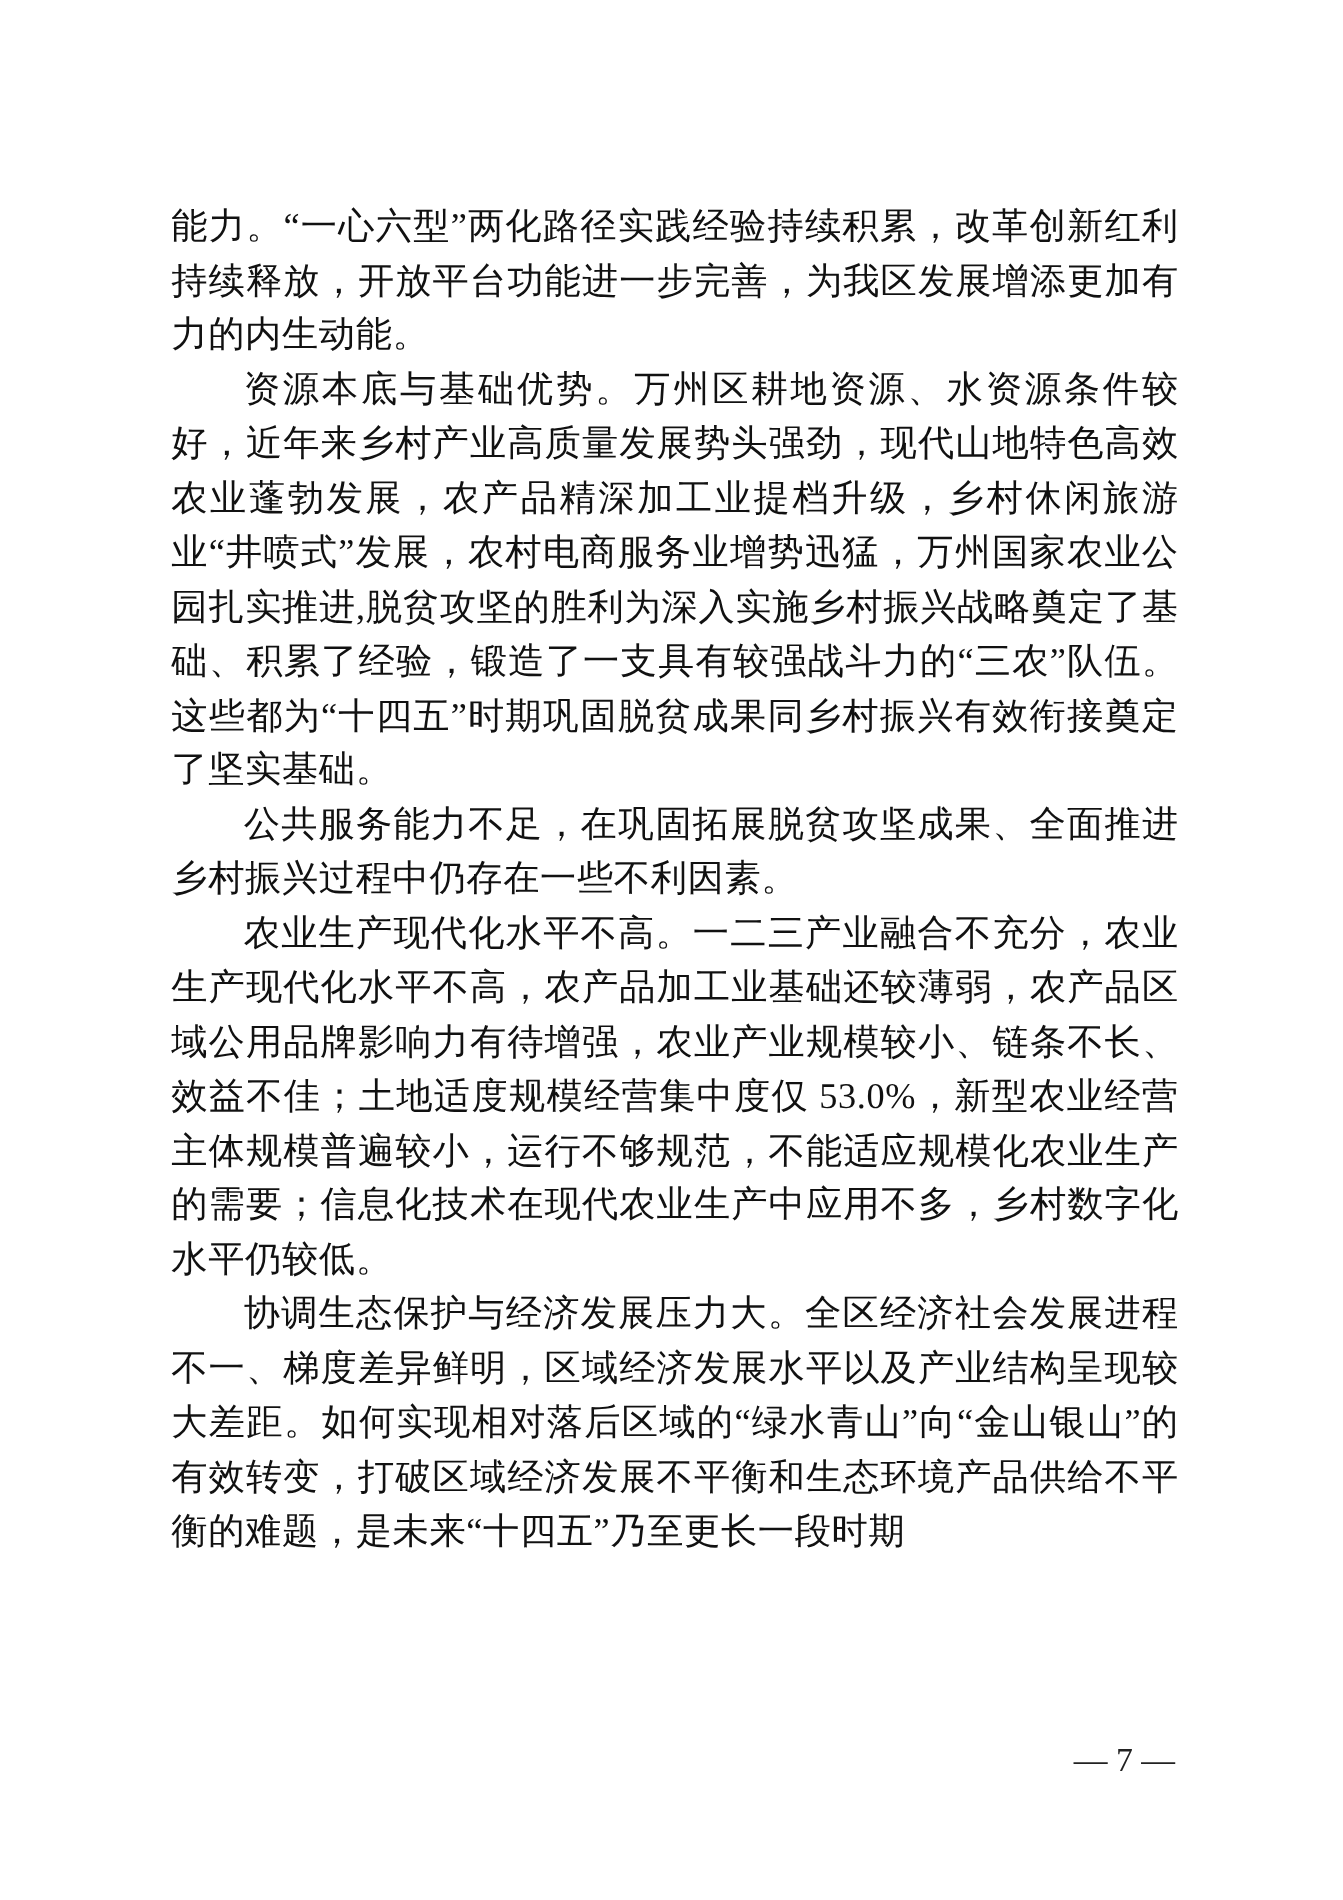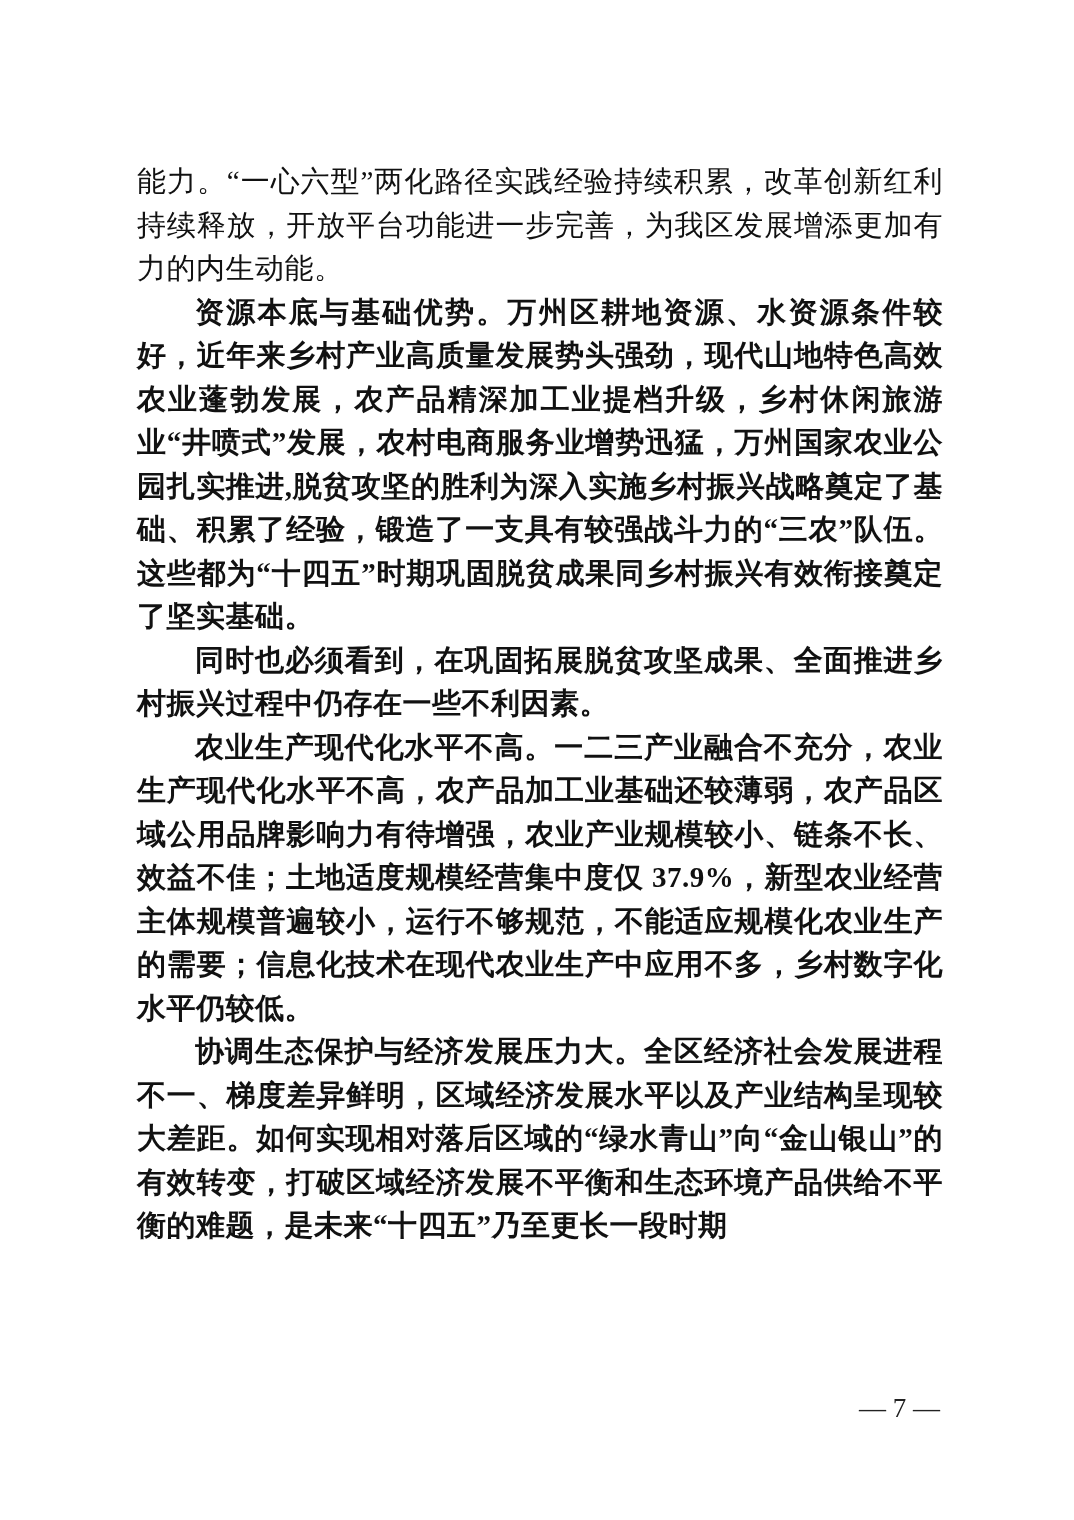--- a/index.html
+++ b/index.html
@@ -27,21 +27,20 @@
     margin: 0;
     font-size: 29px;
     line-height: 43.5px;
     letter-spacing: 0.5px;
     text-align: justify;
     text-justify: inter-character;
     word-break: break-all;
   }
   .content p.indented {
     text-indent: 2em;
-    font-weight: bold;
   }
   .content p.no-indent {
     text-indent: 0;
   }
   .footer {
     position: absolute;
     top: 1392px;
     right: 134px;
     font-size: 27px;
     line-height: 32px;
@@ -49,18 +48,18 @@
     text-align: right;
   }
 </style>
 </head>
 <body>
 
 <div class="page">
   <div class="content">
     <p class="no-indent">能力。“一心六型”两化路径实践经验持续积累，改革创新红利持续释放，开放平台功能进一步完善，为我区发展增添更加有力的内生动能。</p>
     <p class="indented">资源本底与基础优势。万州区耕地资源、水资源条件较好，近年来乡村产业高质量发展势头强劲，现代山地特色高效农业蓬勃发展，农产品精深加工业提档升级，乡村休闲旅游业“井喷式”发展，农村电商服务业增势迅猛，万州国家农业公园扎实推进,脱贫攻坚的胜利为深入实施乡村振兴战略奠定了基础、积累了经验，锻造了一支具有较强战斗力的“三农”队伍。这些都为“十四五”时期巩固脱贫成果同乡村振兴有效衔接奠定了坚实基础。</p>
-    <p class="indented">同时也必须看到，在巩固拓展脱贫攻坚成果、全面推进乡村振兴过程中仍存在一些不利因素。</p>
-    <p class="indented">农业生产现代化水平不高。一二三产业融合不充分，农业生产现代化水平不高，农产品加工业基础还较薄弱，农产品区域公用品牌影响力有待增强，农业产业规模较小、链条不长、效益不佳；土地适度规模经营集中度仅 37.9%，新型农业经营主体规模普遍较小，运行不够规范，不能适应规模化农业生产的需要；信息化技术在现代农业生产中应用不多，乡村数字化水平仍较低。</p>
+    <p class="indented">公共服务能力不足，在巩固拓展脱贫攻坚成果、全面推进乡村振兴过程中仍存在一些不利因素。</p>
+    <p class="indented">农业生产现代化水平不高。一二三产业融合不充分，农业生产现代化水平不高，农产品加工业基础还较薄弱，农产品区域公用品牌影响力有待增强，农业产业规模较小、链条不长、效益不佳；土地适度规模经营集中度仅 53.0%，新型农业经营主体规模普遍较小，运行不够规范，不能适应规模化农业生产的需要；信息化技术在现代农业生产中应用不多，乡村数字化水平仍较低。</p>
     <p class="indented">协调生态保护与经济发展压力大。全区经济社会发展进程不一、梯度差异鲜明，区域经济发展水平以及产业结构呈现较大差距。如何实现相对落后区域的“绿水青山”向“金山银山”的有效转变，打破区域经济发展不平衡和生态环境产品供给不平衡的难题，是未来“十四五”乃至更长一段时期</p>
   </div>
   <div class="footer">— 7 —</div>
 </div>
 
 </body></html>

